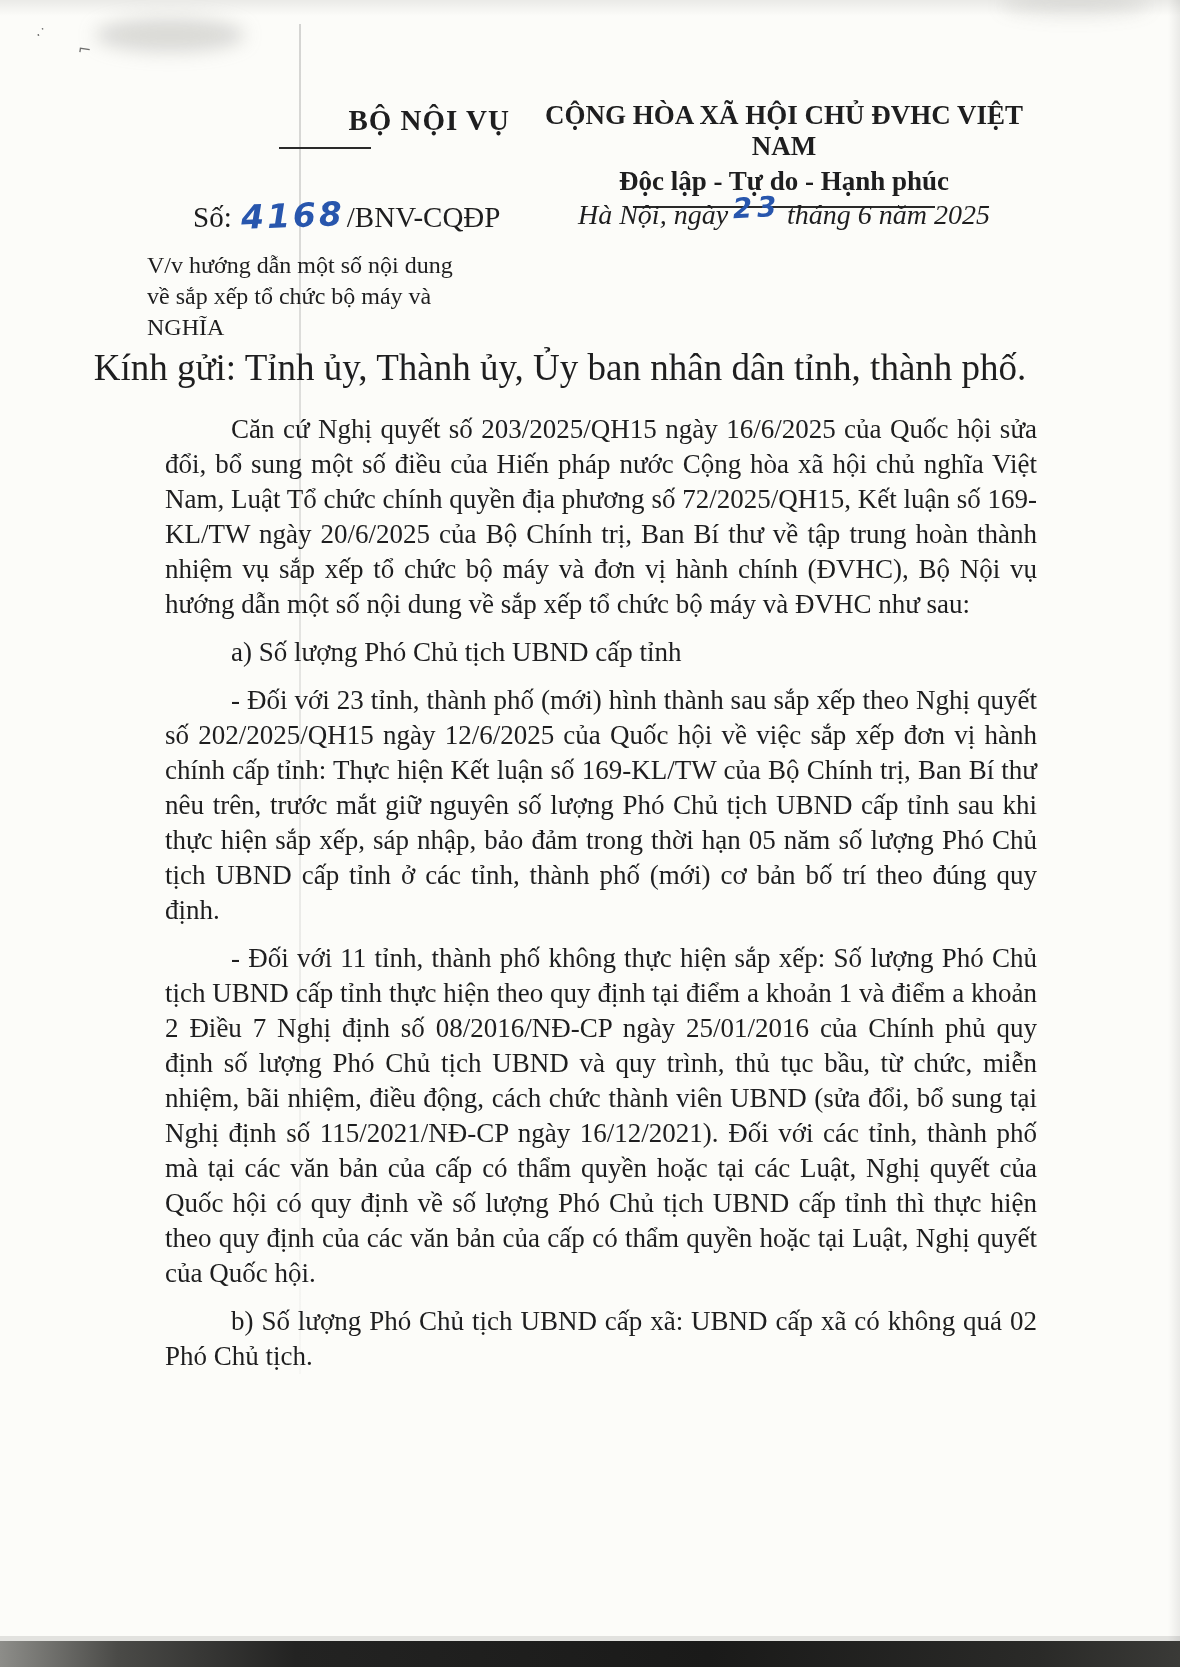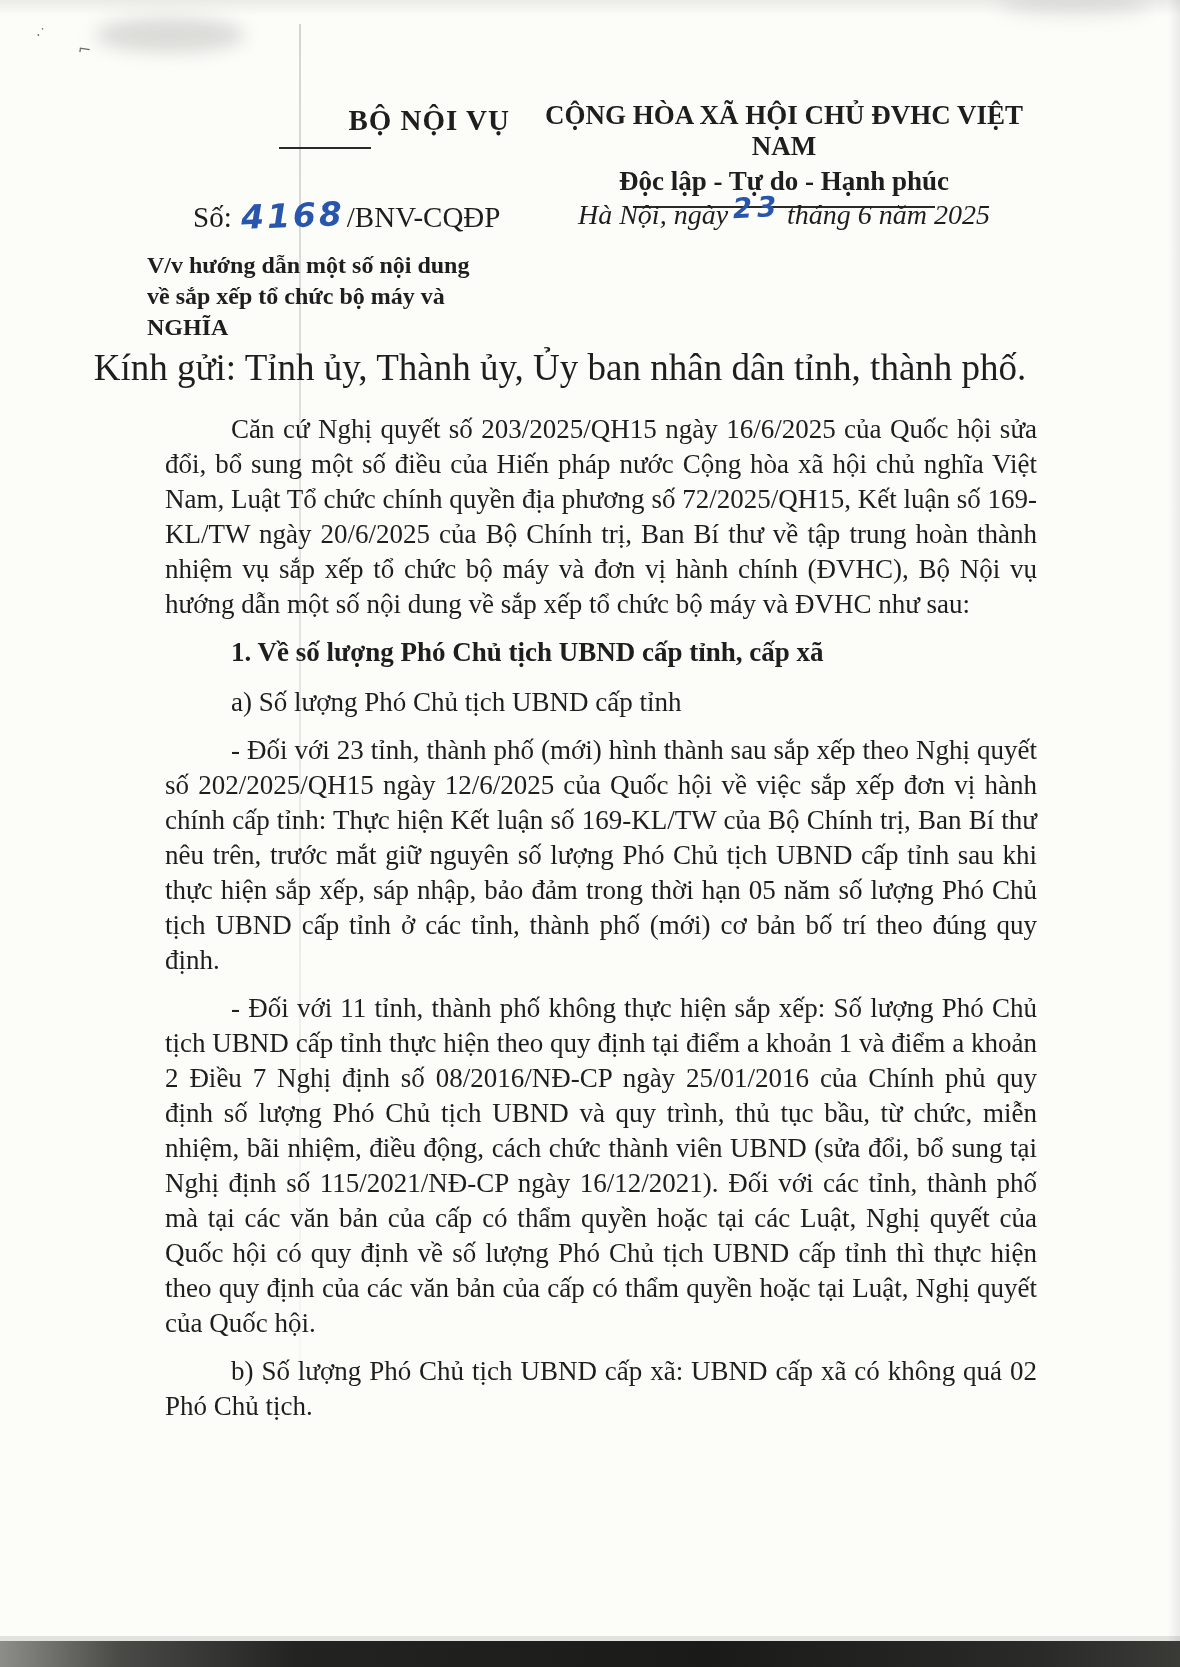--- a/index.html
+++ b/index.html
@@ -39,21 +39,21 @@
   .motto-underline { width:302px; border-top:2px solid #2a2a2a; margin:9px auto 0; }
 
   .doc-number { position:absolute; left:193px; top:196px; font-size:29px; }
   .dateline { position:absolute; left:556px; top:198px; width:456px; text-align:center;
     font-style:italic; font-size:28px; }
   .hand { font-family:"DejaVu Sans", sans-serif; font-style:italic; font-weight:bold;
     color:#2856ad; display:inline-block; }
   .hand-num { font-size:33px; letter-spacing:3px; transform:rotate(-2deg); margin:0 2px; }
   .hand-day { font-size:28px; letter-spacing:5px; transform:rotate(-3deg) translateY(-7px); margin:0 5px; }
 
-  .subject { position:absolute; left:147px; top:250px; width:360px; font-size:24px; line-height:31px;font-weight:bold; }
+  .subject { position:absolute; left:147px; top:250px; width:360px; font-size:24px; line-height:31px; }
 
   .salutation { position:absolute; left:0; right:60px; top:346px; text-align:center; font-size:37px; }
 
   
   .doc-body { position:absolute; left:165px; top:412px; width:872px;
     font-size:27px; line-height:35px; text-align:justify; }
   .doc-body p { margin:0 0 13px; }
   .doc-body p.indent { text-indent:66px; }
   .doc-body p.heading { text-indent:66px; font-weight:bold; margin-top:6px; margin-bottom:15px; }
 </style>
@@ -92,21 +92,20 @@
 
   <div class="subject">
     <div>V/v hướng dẫn một số nội dung</div>
     <div>về sắp xếp tổ chức bộ máy và NGHĨA</div>
   </div>
 
   <div class="salutation">Kính gửi: Tỉnh ủy, Thành ủy, Ủy ban nhân dân tỉnh, thành phố.</div>
 
   <div class="doc-body">
       <p class="indent">Căn cứ Nghị quyết số 203/2025/QH15 ngày 16/6/2025 của Quốc hội sửa đổi, bổ sung một số điều của Hiến pháp nước Cộng hòa xã hội chủ nghĩa Việt Nam, Luật Tổ chức chính quyền địa phương số 72/2025/QH15, Kết luận số 169-KL/TW ngày 20/6/2025 của Bộ Chính trị, Ban Bí thư về tập trung hoàn thành nhiệm vụ sắp xếp tổ chức bộ máy và đơn vị hành chính (ĐVHC), Bộ Nội vụ hướng dẫn một số nội dung về sắp xếp tổ chức bộ máy và ĐVHC như sau:</p>
-      <p class="heading">1. Về số lượng Phó Chủ tịch UBND cấp tỉnh, cấp xã</p>
       <p class="indent">a) Số lượng Phó Chủ tịch UBND cấp tỉnh</p>
       <p class="indent">- Đối với 23 tỉnh, thành phố (mới) hình thành sau sắp xếp theo Nghị quyết số 202/2025/QH15 ngày 12/6/2025 của Quốc hội về việc sắp xếp đơn vị hành chính cấp tỉnh: Thực hiện Kết luận số 169-KL/TW của Bộ Chính trị, Ban Bí thư nêu trên, trước mắt giữ nguyên số lượng Phó Chủ tịch UBND cấp tỉnh sau khi thực hiện sắp xếp, sáp nhập, bảo đảm trong thời hạn 05 năm số lượng Phó Chủ tịch UBND cấp tỉnh ở các tỉnh, thành phố (mới) cơ bản bố trí theo đúng quy định.</p>
       <p class="indent">- Đối với 11 tỉnh, thành phố không thực hiện sắp xếp: Số lượng Phó Chủ tịch UBND cấp tỉnh thực hiện theo quy định tại điểm a khoản 1 và điểm a khoản 2 Điều 7 Nghị định số 08/2016/NĐ-CP ngày 25/01/2016 của Chính phủ quy định số lượng Phó Chủ tịch UBND và quy trình, thủ tục bầu, từ chức, miễn nhiệm, bãi nhiệm, điều động, cách chức thành viên UBND (sửa đổi, bổ sung tại Nghị định số 115/2021/NĐ-CP ngày 16/12/2021). Đối với các tỉnh, thành phố mà tại các văn bản của cấp có thẩm quyền hoặc tại các Luật, Nghị quyết của Quốc hội có quy định về số lượng Phó Chủ tịch UBND cấp tỉnh thì thực hiện theo quy định của các văn bản của cấp có thẩm quyền hoặc tại Luật, Nghị quyết của Quốc hội.</p>
       <p class="indent">b) Số lượng Phó Chủ tịch UBND cấp xã: UBND cấp xã có không quá 02 Phó Chủ tịch.</p>
     </div>
 
   <div class="bottom-bar"></div>
 
 </div>
 

